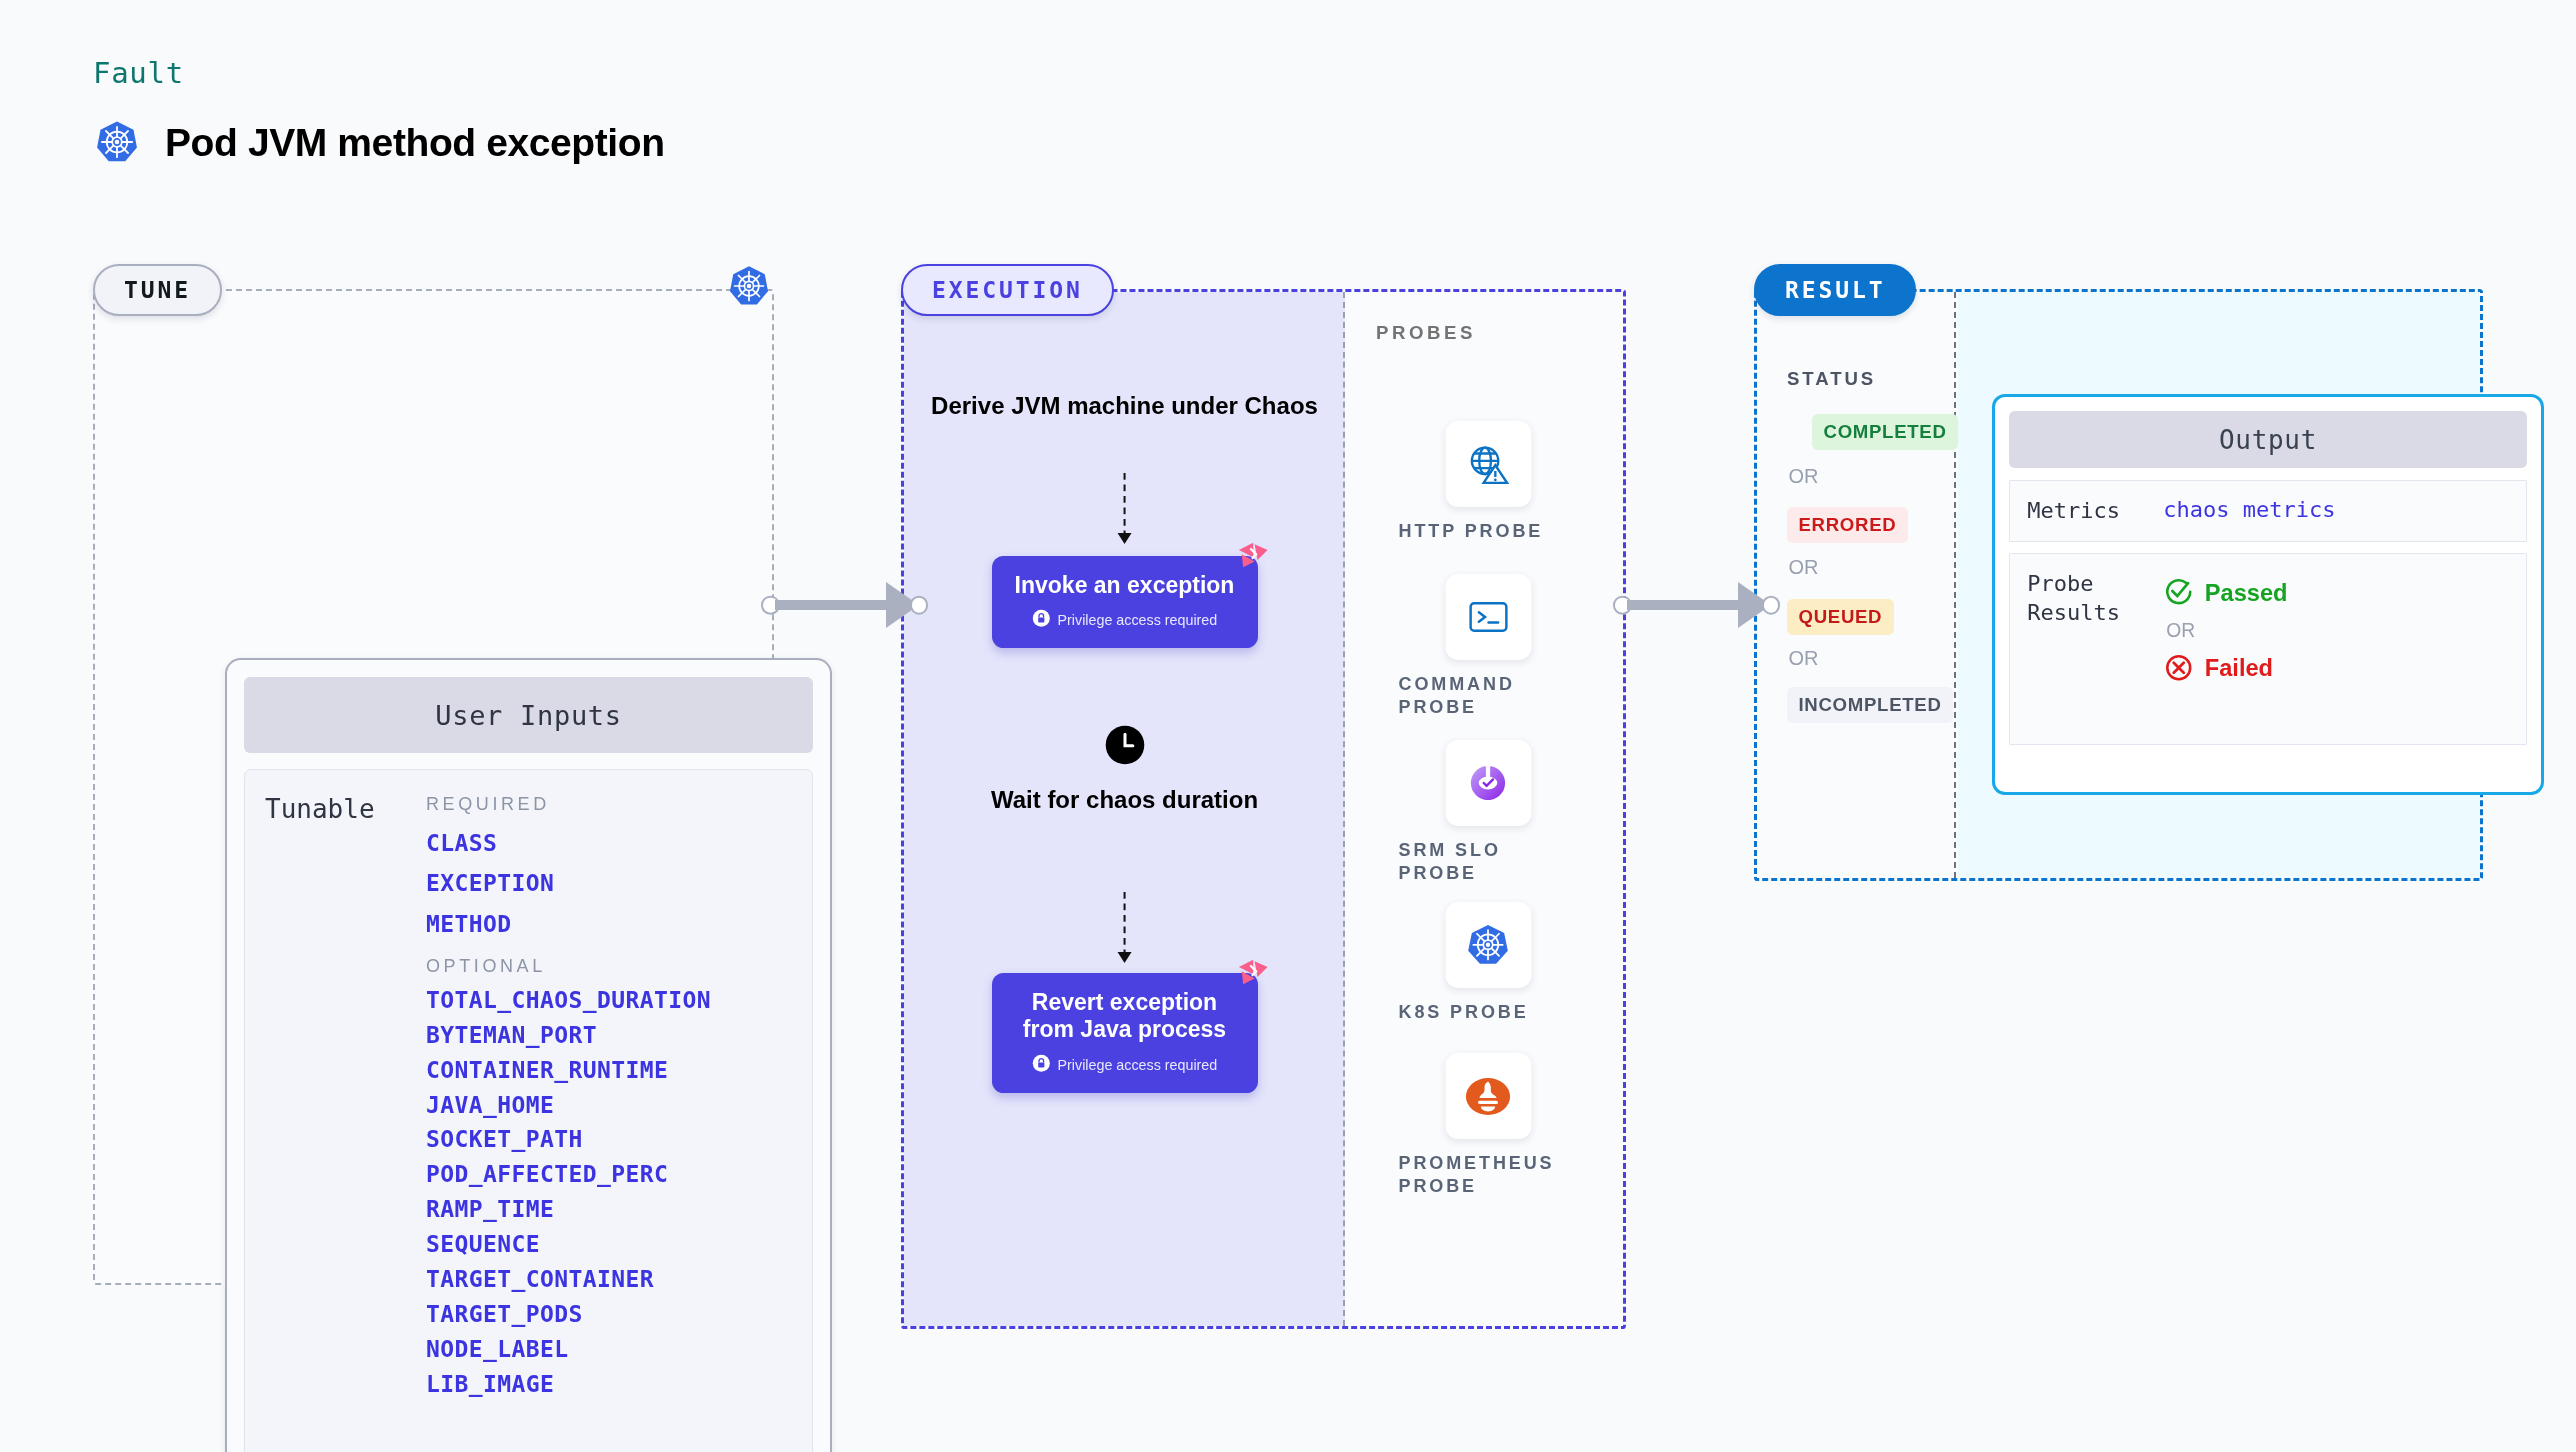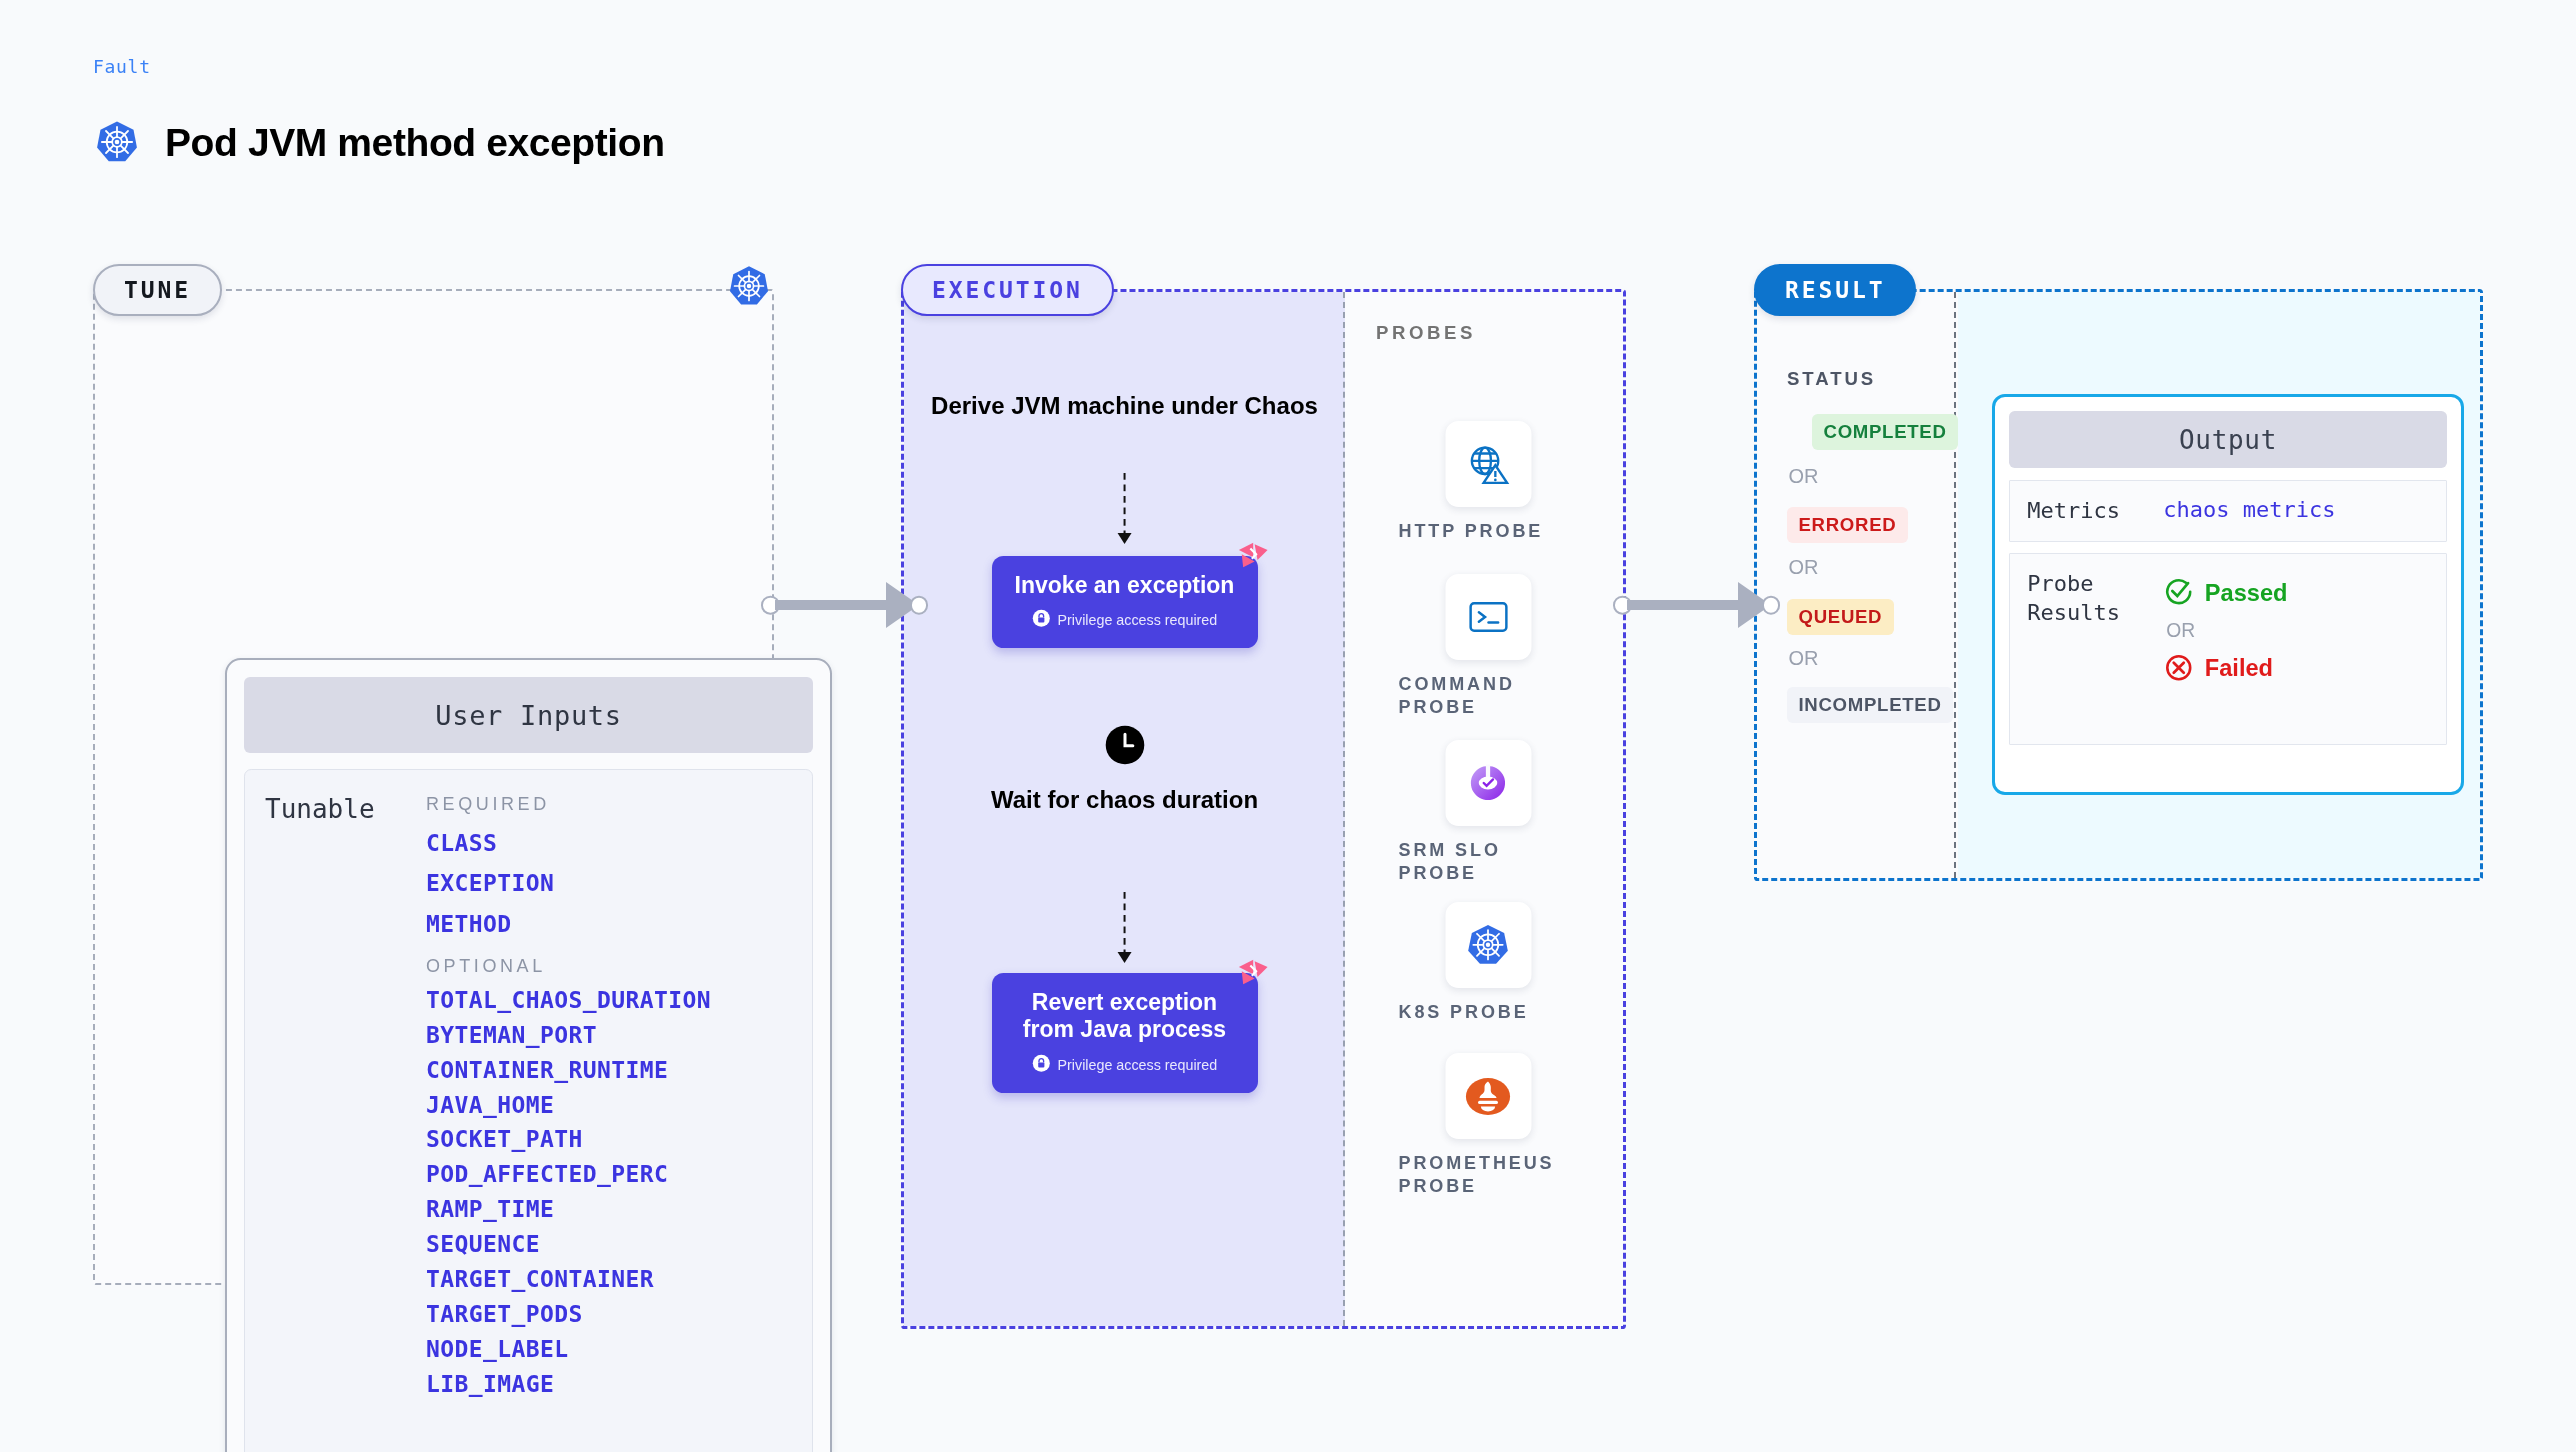--- a/index.html
+++ b/index.html
@@ -8,21 +8,21 @@
     background: #f8fafc;
     font-family: "Liberation Sans", sans-serif;
     position: relative;
     overflow: hidden;
   }
 
   
   #fault-label {
     position: absolute; left: 93px; top: 56px;
     font-family: "DejaVu Sans Mono", monospace;
-    font-size: 18px; color: #3b82f6; letter-spacing: 0.7px; text-align: right;
+    font-size: 29px; color: #0f766e; letter-spacing: 0.7px; text-align: right;
   }
   #title-row {
     position: absolute; left: 95px; top: 120px;
     display: flex; align-items: center; gap: 26px;
   }
   #title-text {
     font-size: 39px; font-weight: bold; color: #000;
     letter-spacing: -0.4px;
   }
 
@@ -230,21 +230,21 @@
   #o2 { top: 355px; }
   #b3 { top: 395px; background: #f1f3f8; color: #4d5565; }
 
   #output-pane {
     position: absolute; left: 201px; top: 0;
     right: 0; height: 100%;
     background: #edfaff;
   }
   #output-card {
     position: absolute; left: 34px; top: 102px;
-    width: 472px; height: 401px;
+    width: 552px; height: 401px;
     background: #fff;
     border: 3.6px solid #18a8e8;
     border-radius: 13px;
     padding: 14.3px;
   }
   #output-header {
     height: 57px; background: #d9dae6; border-radius: 5.7px;
     display: flex; align-items: center; justify-content: center;
     font-family: "DejaVu Sans Mono", monospace;
     font-size: 26px; color: #3a4150; letter-spacing: 0.7px;

